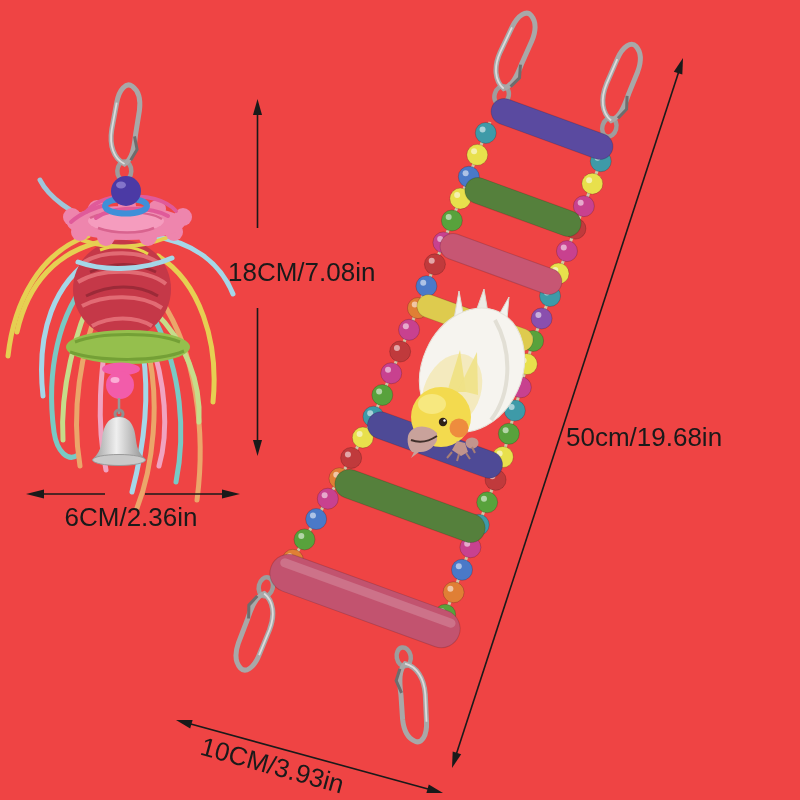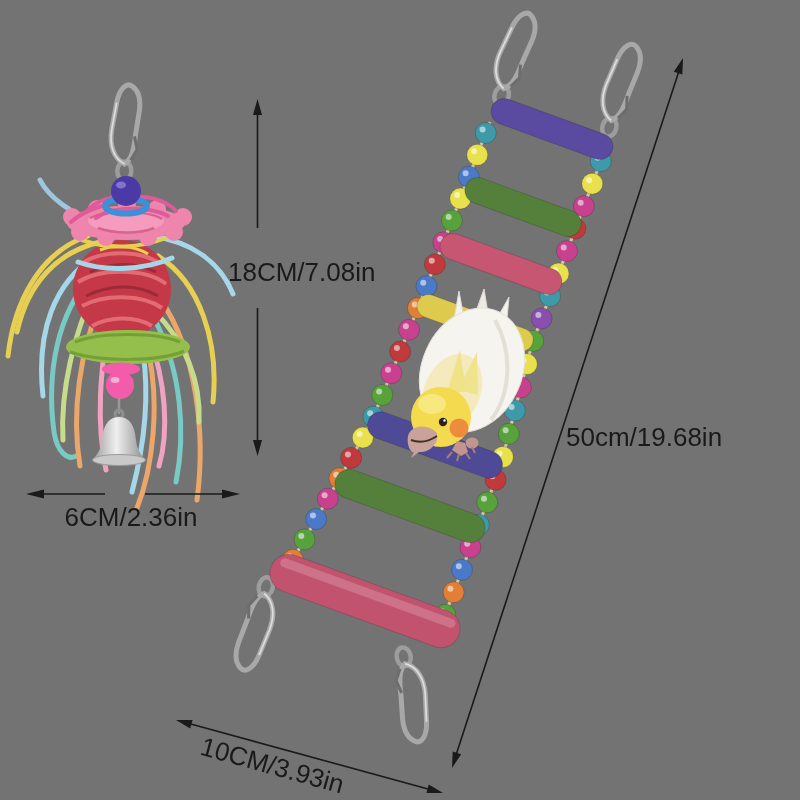--- a/index.html
+++ b/index.html
@@ -1,16 +1,16 @@
 <!DOCTYPE html>
 <html><head>
 <meta charset="utf-8">
 <style>
   html,body{margin:0;padding:0;background:#ffffff;}
-  .canvas{position:relative;width:800px;height:800px;background:#737373;overflow:hidden;}
+  .canvas{position:relative;width:800px;height:800px;background:#ef4444;overflow:hidden;}
   svg{display:block;}
   .dim-label{font:26px "Liberation Sans", sans-serif;}
 </style>
 </head>
 <body>
 
 <div class="canvas">
 <svg width="800" height="800" viewBox="0 0 800 800">
   <defs>
     <linearGradient id="bellG" x1="0" y1="0" x2="1" y2="0">

